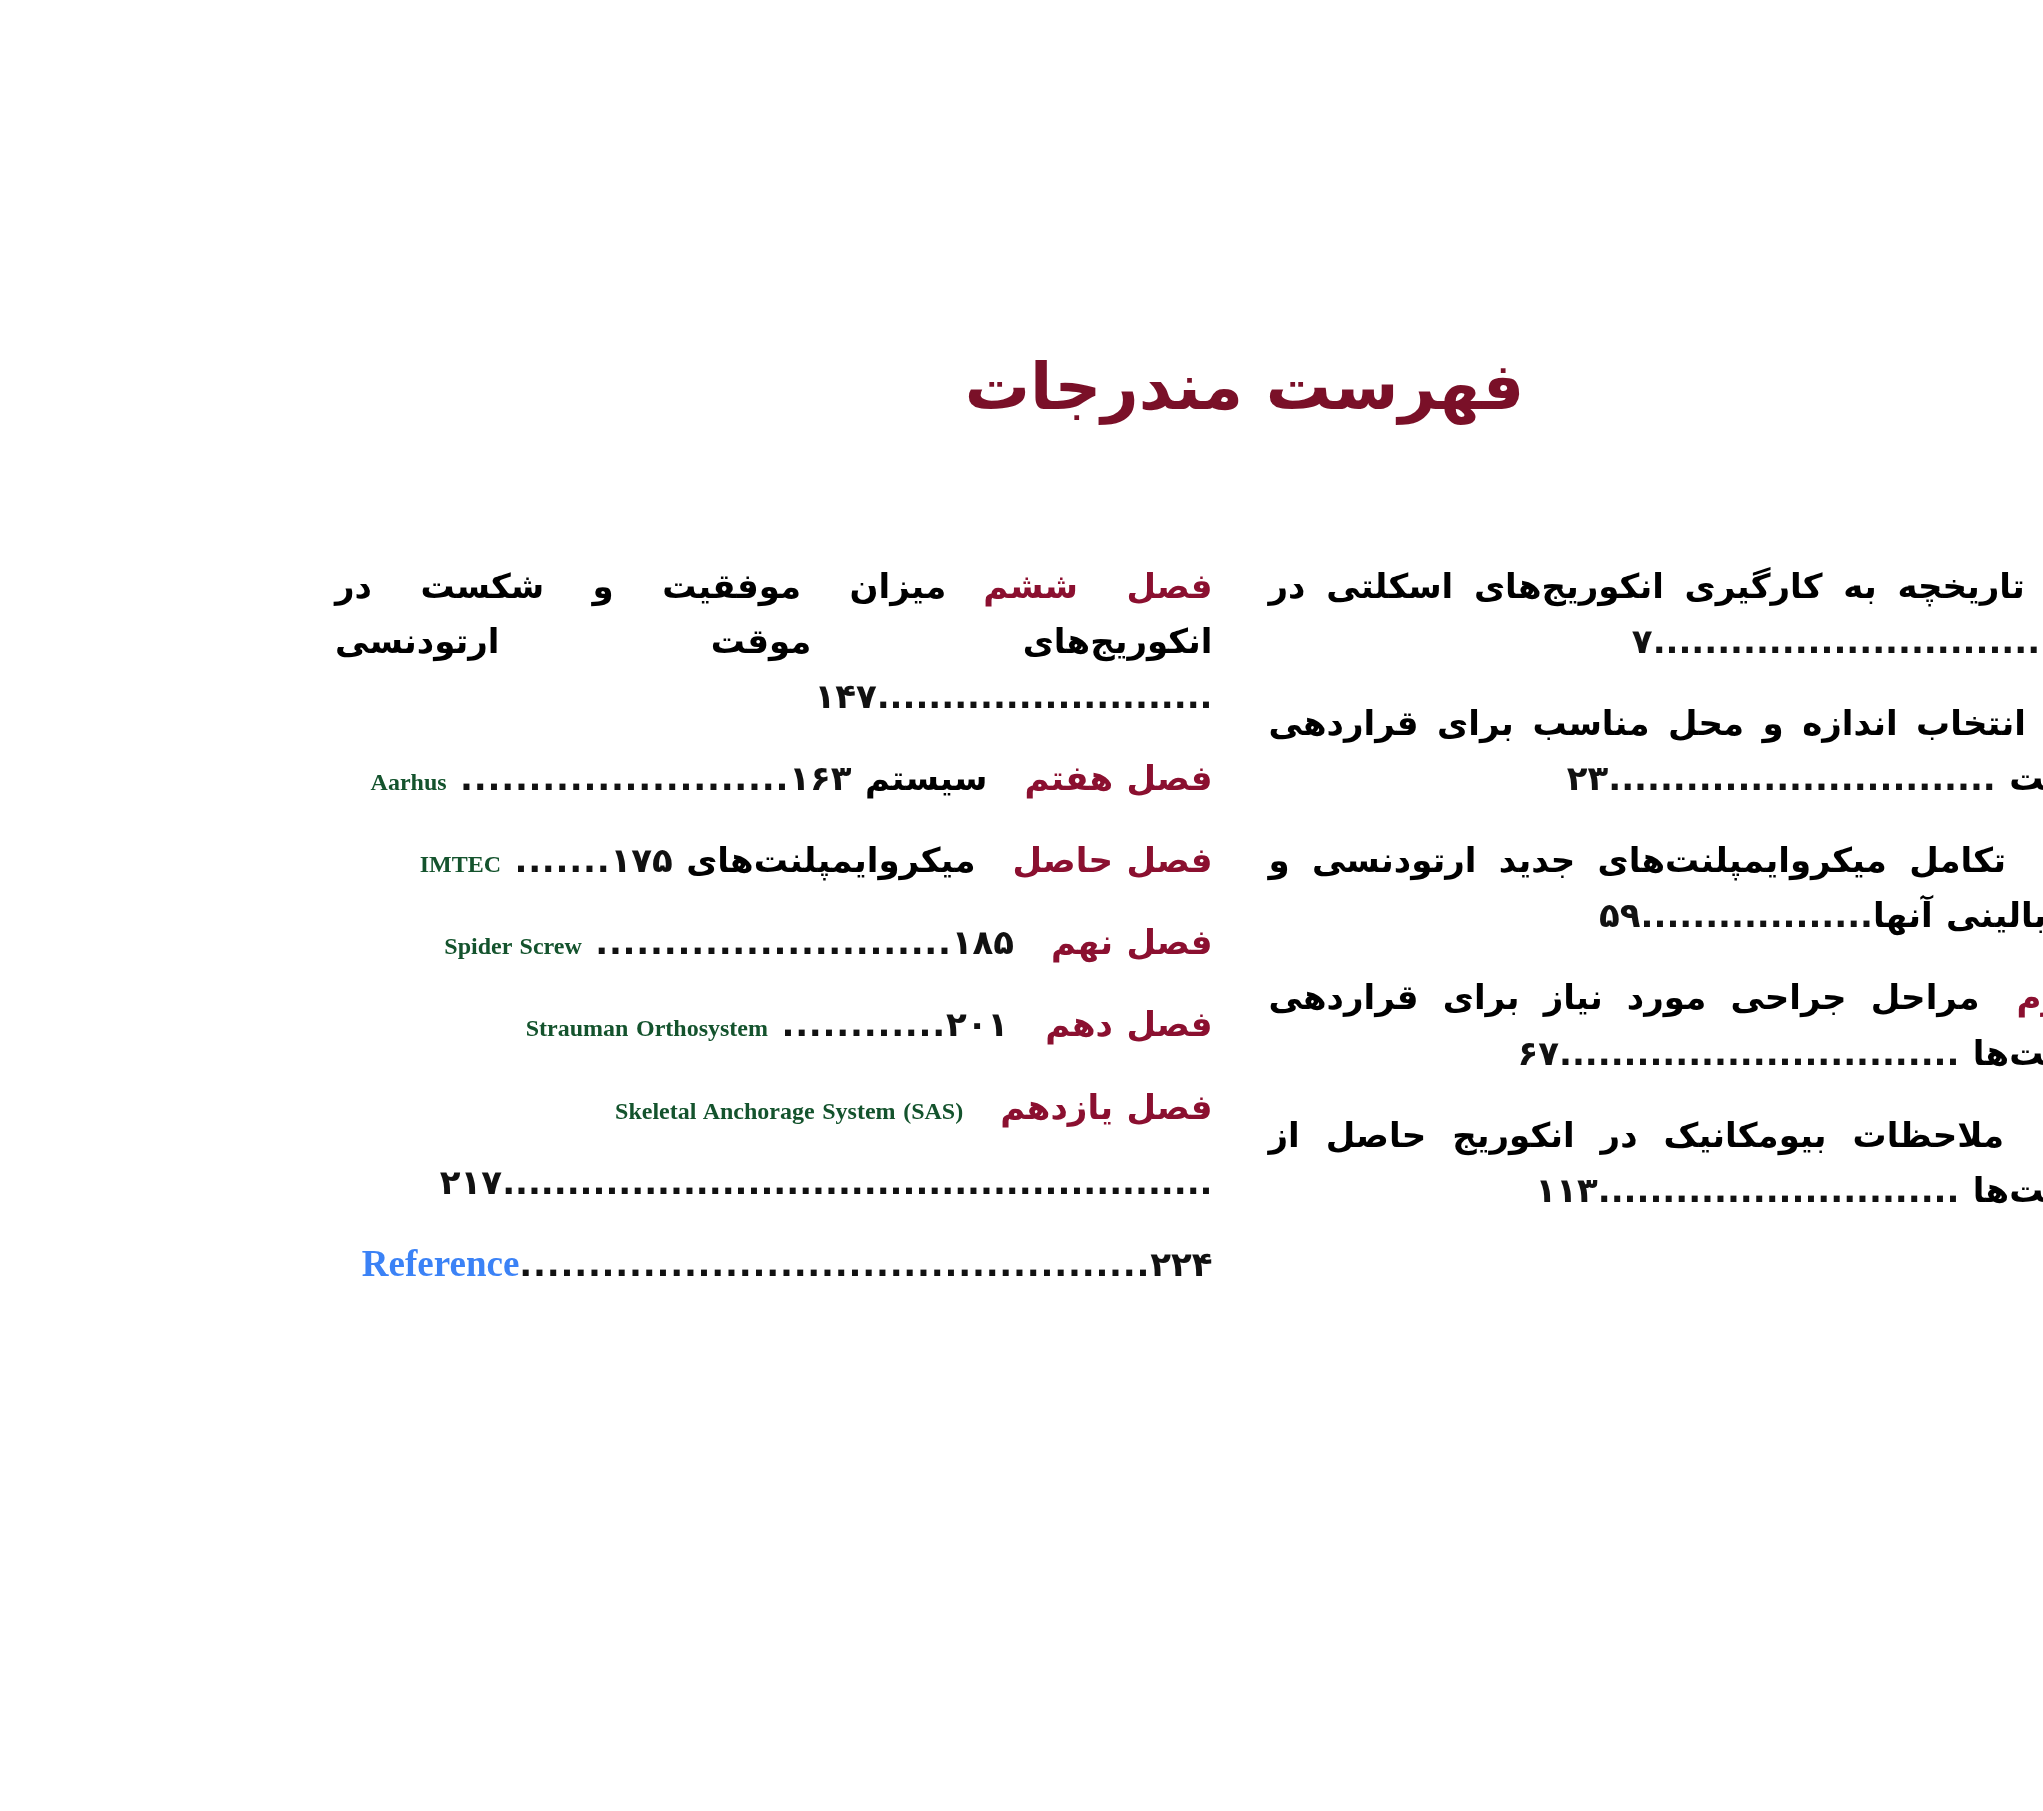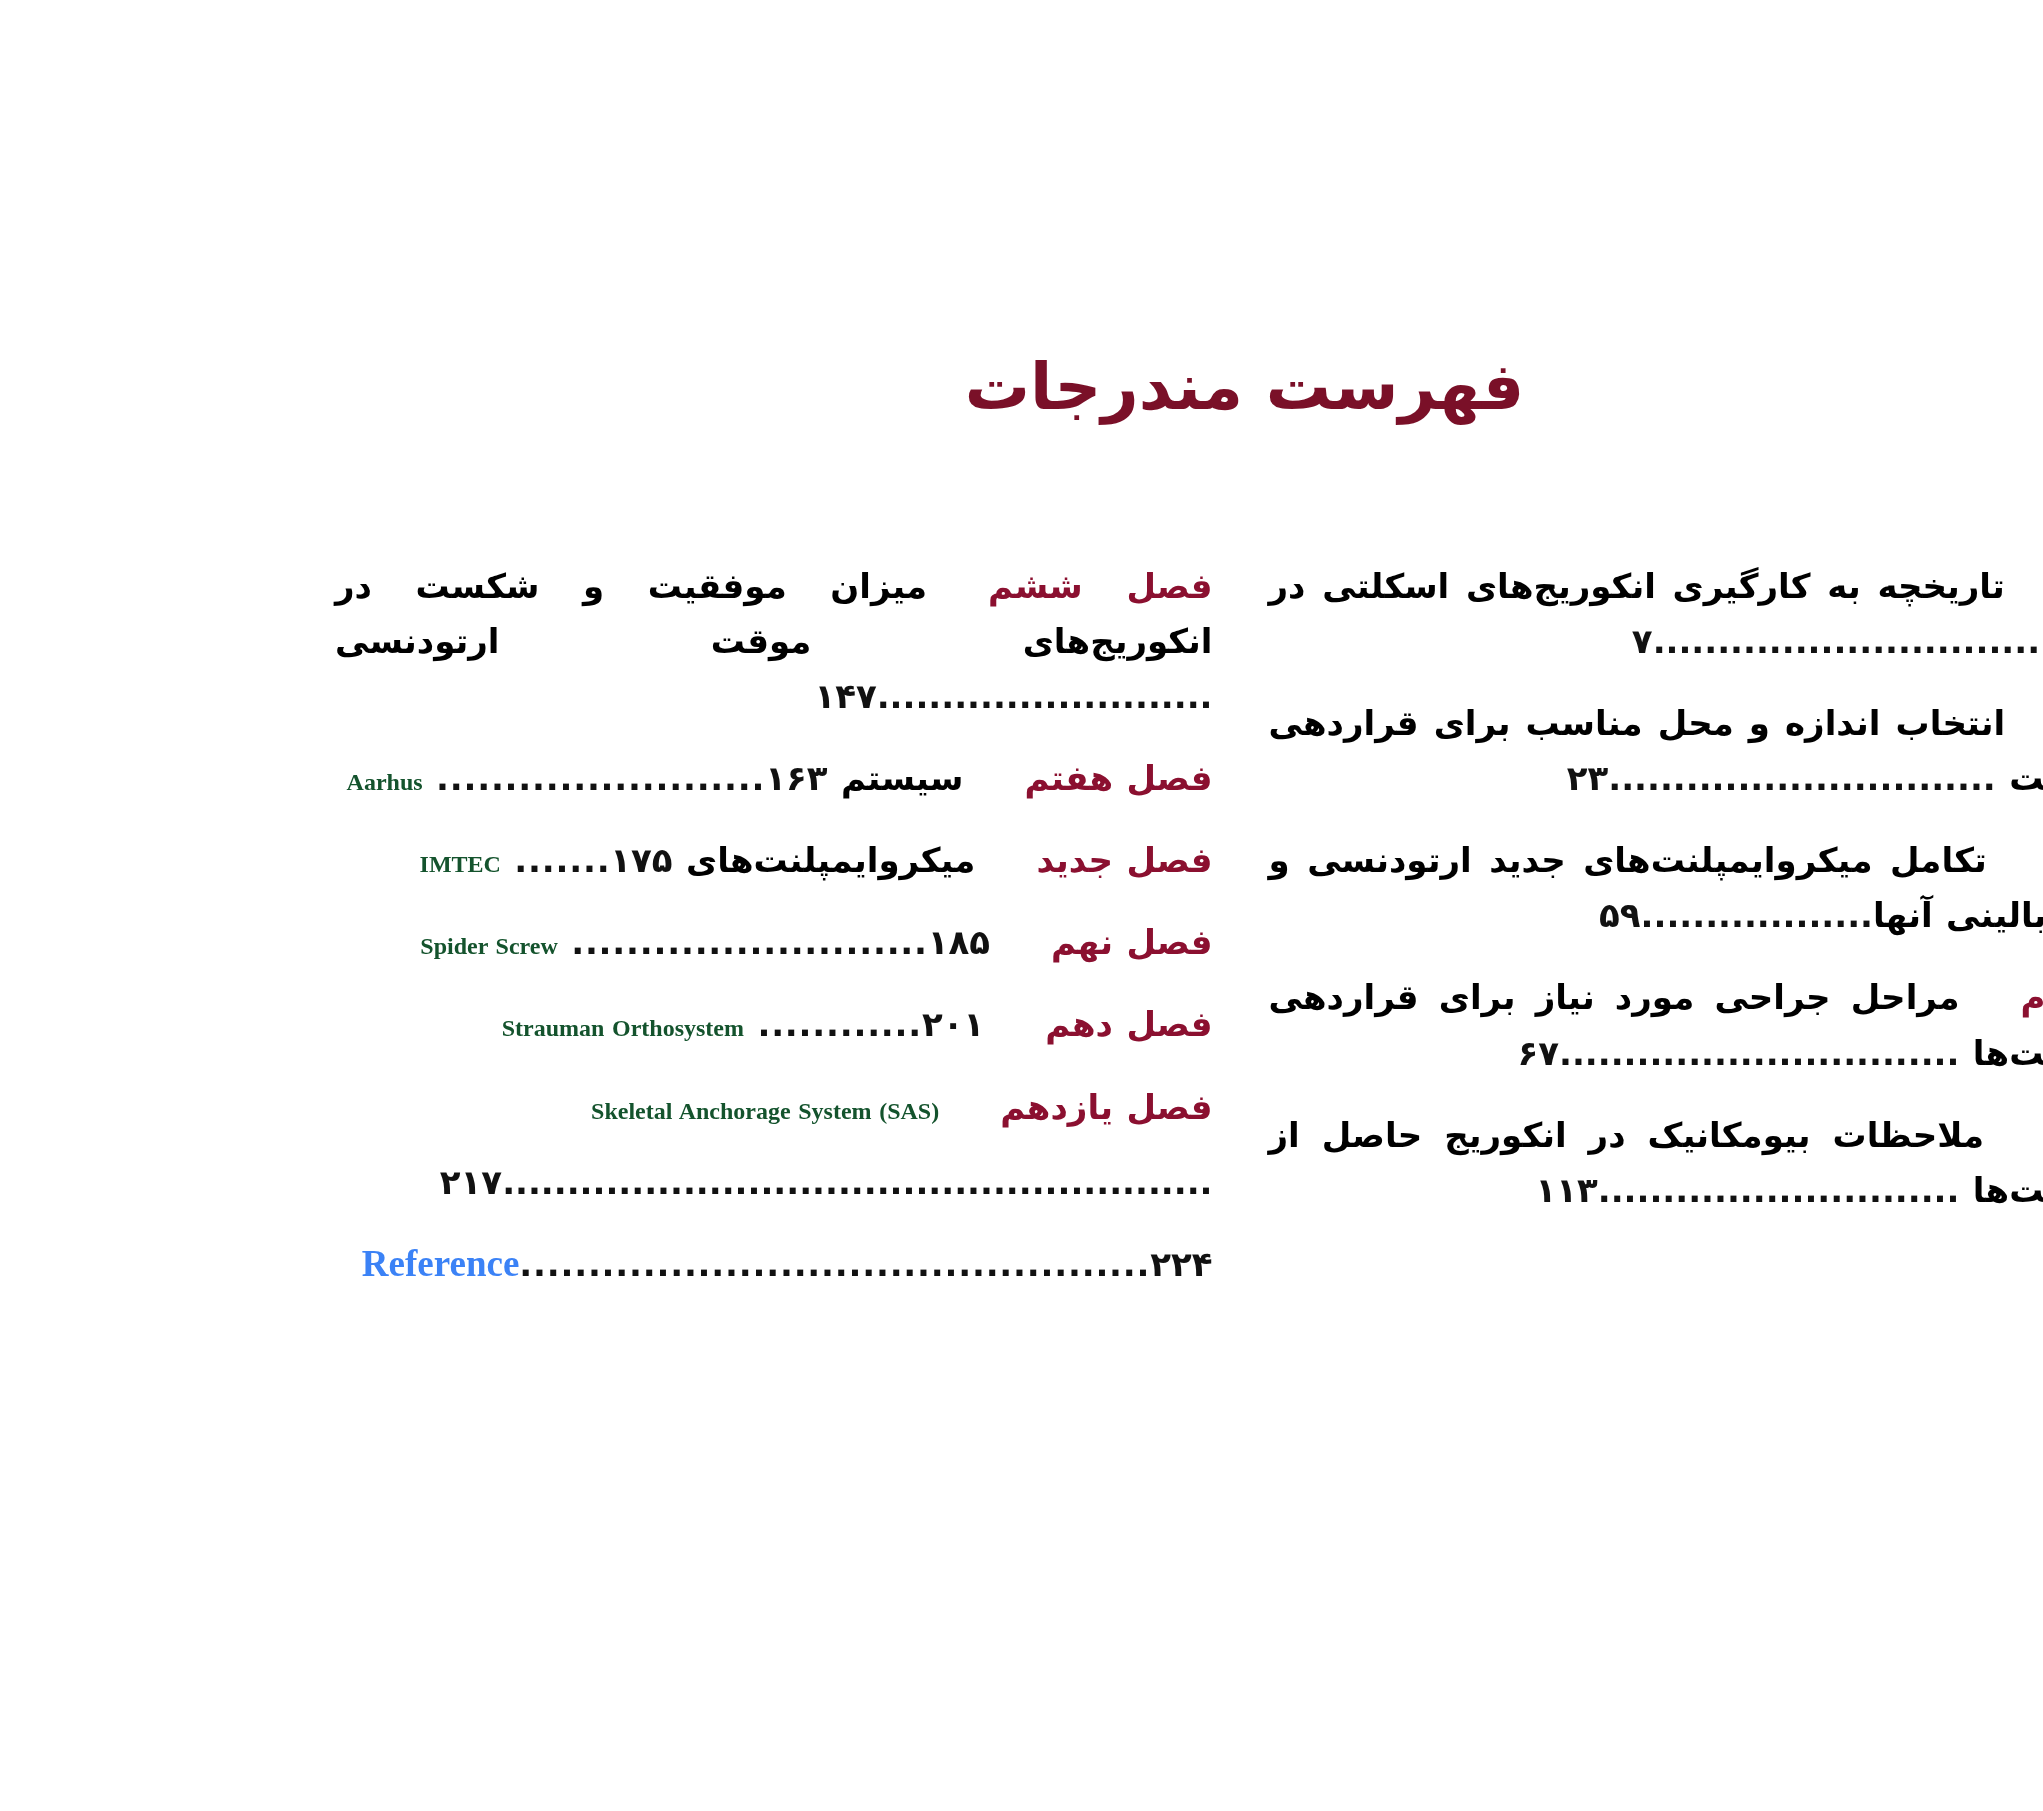--- a/index.html
+++ b/index.html
@@ -80,21 +80,20 @@
     font-size: 34px;
     line-height: 1.62;
     margin-bottom: 27px;
     word-spacing: 1.6px;
   }
 
   .entry .chapter-label {
     color: #8B1030;
     font-weight: bold;
     white-space: nowrap;
-    margin-left: 24px;
   }
 
   .entry .gap {
     display: inline-block;
     width: 37px;
   }
 
   .entry .chapter-title {
     color: #000000;
     font-weight: bold;
@@ -187,21 +186,21 @@
 
       <div class="entry">
         <span class="chapter-label">فصل ششم</span><span class="gap"></span><span class="chapter-title">میزان موفقیت و شکست در انکوریج‌های موقت ارتودنسی</span> <span class="leader">..........................</span><span class="page-num">۱۴۷</span>
       </div>
 
       <div class="entry">
         <span class="chapter-label">فصل هفتم</span><span class="gap"></span><span class="chapter-title">سیستم</span> <span class="latin">Aarhus</span> <span class="leader">........................</span><span class="page-num">۱۶۳</span>
       </div>
 
       <div class="entry">
-        <span class="chapter-label">فصل جدید</span><span class="gap"></span><span class="chapter-title">میکروایمپلنت‌های</span> <span class="latin">IMTEC</span> <span class="leader">.......</span><span class="page-num">۱۷۵</span>
+        <span class="chapter-label">فصل حاصل</span><span class="gap"></span><span class="chapter-title">میکروایمپلنت‌های</span> <span class="latin">IMTEC</span> <span class="leader">.......</span><span class="page-num">۱۷۵</span>
       </div>
 
       <div class="entry">
         <span class="chapter-label">فصل نهم</span><span class="gap"></span><span class="latin">Spider Screw</span> <span class="leader">..........................</span><span class="page-num">۱۸۵</span>
       </div>
 
       <div class="entry">
         <span class="chapter-label">فصل دهم</span><span class="gap"></span><span class="latin">Strauman Orthosystem</span> <span class="leader">............</span><span class="page-num">۲۰۱</span>
       </div>
 

